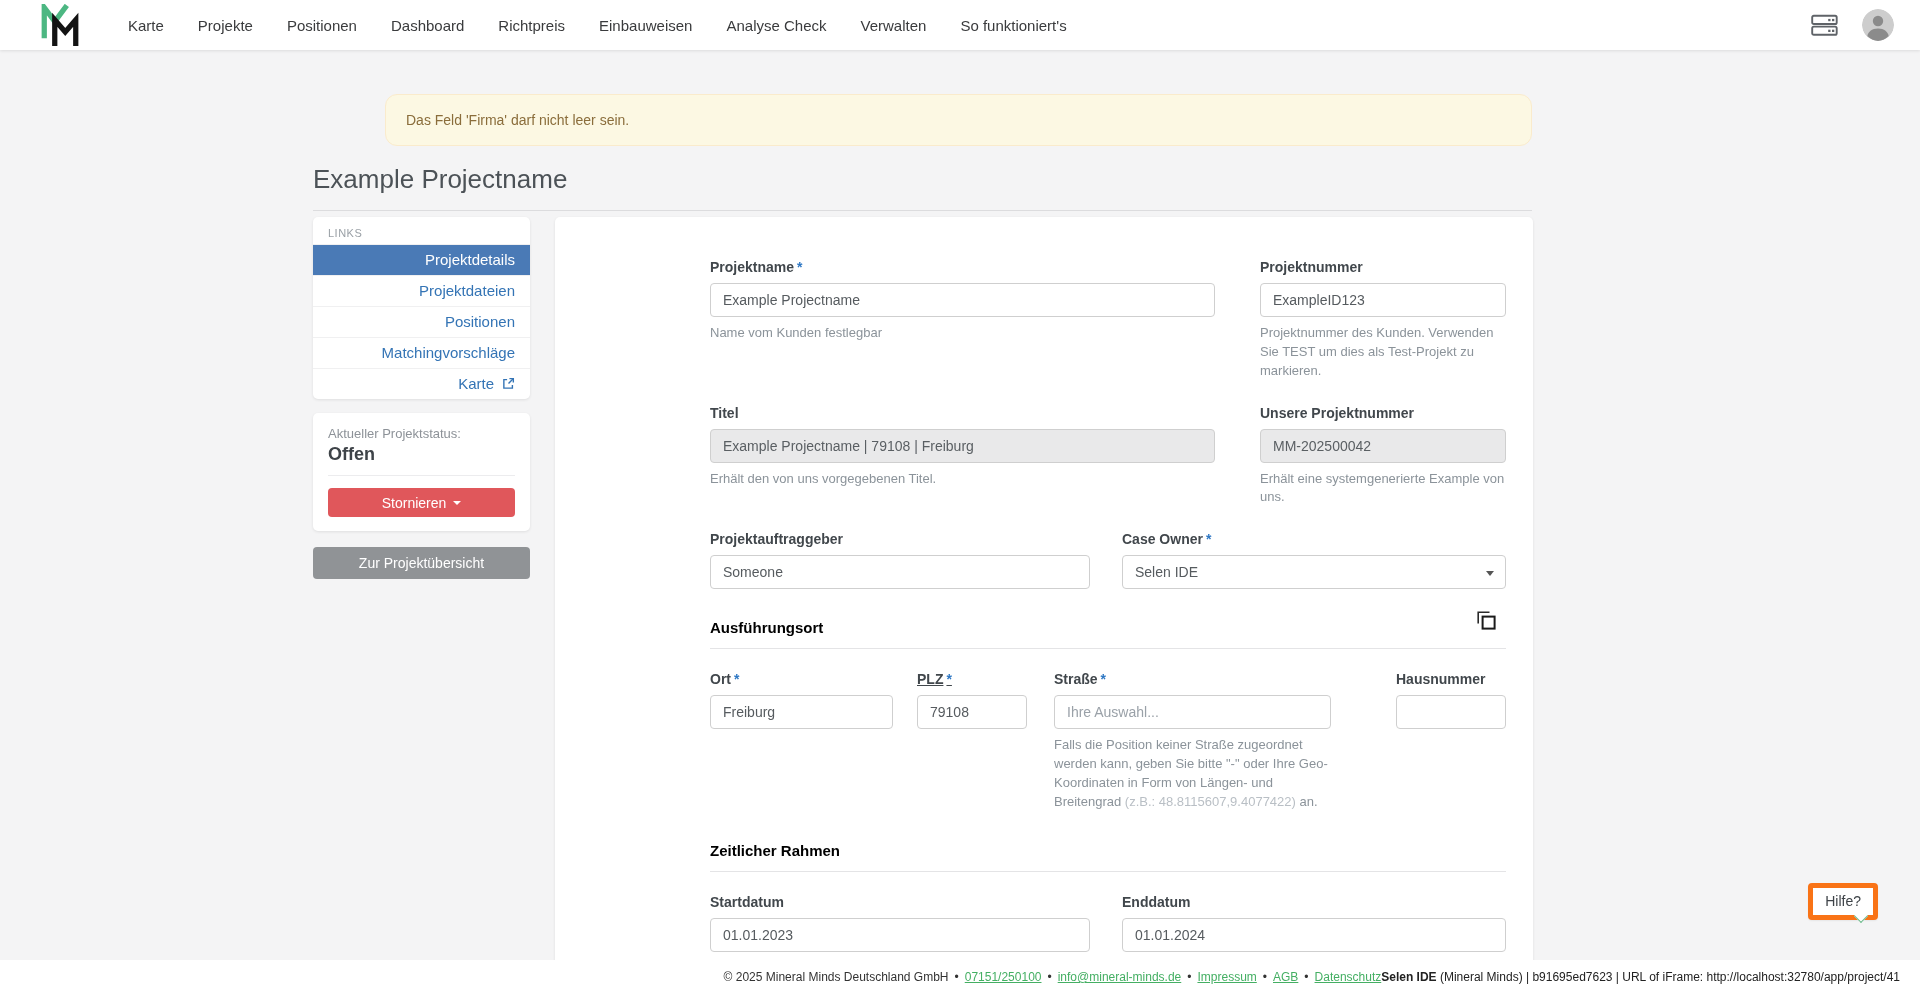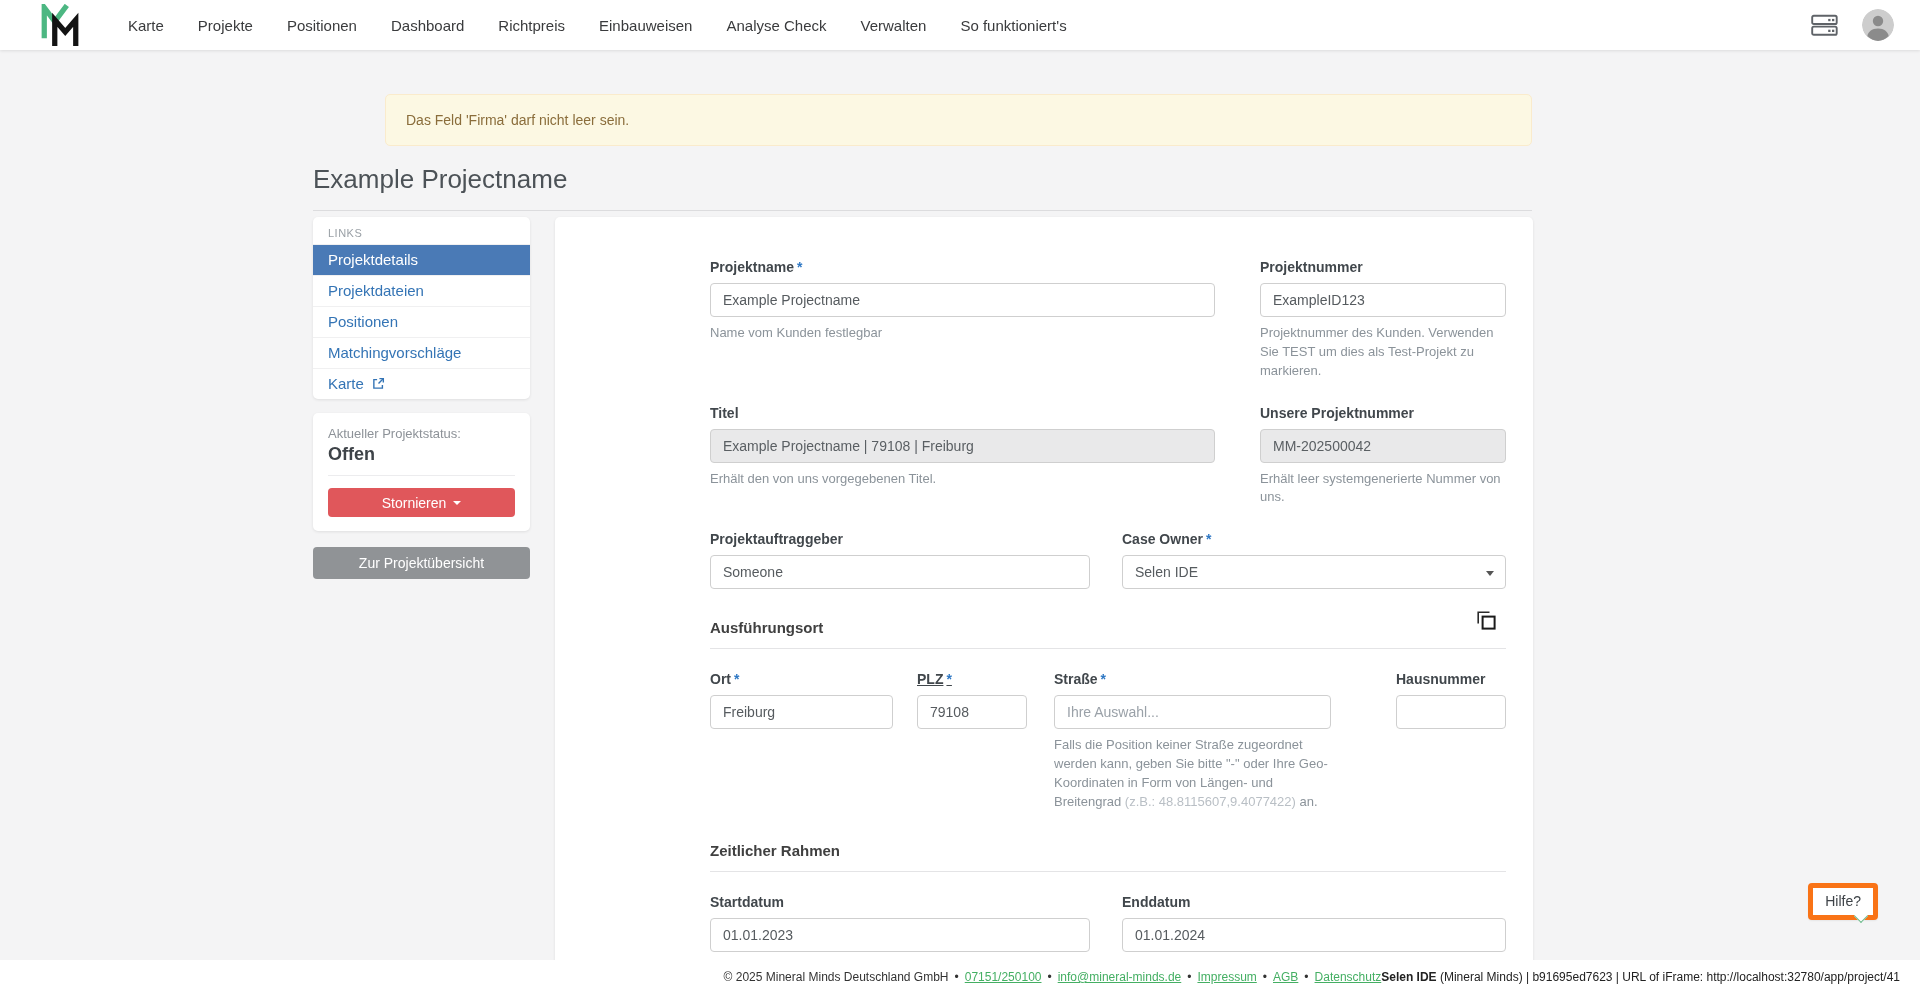--- a/index.html
+++ b/index.html
@@ -24,21 +24,21 @@
   .nav-item { font-size: 15px; font-weight: 500; color: #3a3b3d; cursor: pointer; white-space: nowrap; }
   .nav-right { margin-left: auto; display: flex; align-items: center; gap: 24px; }
   .icon-btn { cursor: pointer; display: flex; align-items: center; }
   .avatar { width: 32px; height: 32px; border-radius: 50%; overflow: hidden; cursor: pointer; }
 
   
   .container { margin-left: 313px; width: 1219px; }
 
   .alert-warning {
     margin: 44px 0 0 72px;
-    background: #fcf8e3; border: 1px solid #faebcc; border-radius: 5px;
+    background: #fcf8e3; border: 1px solid #faebcc; border-radius: 12px;
     color: #8a6d3b; font-size: 14px;
     padding: 17px 20px;
   }
 
   .page-title { margin-top: 18px; font-size: 26px; font-weight: 500; color: #4c5257; }
   .title-rule { border: 0; border-top: 1px solid #dcdcde; margin-top: 15px; }
 
   .layout { display: flex; gap: 25px; margin-top: 6px; align-items: flex-start; }
 
   
@@ -48,21 +48,21 @@
     box-shadow: 0 1px 3px rgba(0,0,0,0.09);
   }
   .links-header {
     font-size: 11px; letter-spacing: 0.5px; color: #9aa0a6;
     padding: 10px 15px 5px 15px; text-transform: uppercase;
   }
   .side-item {
     font-size: 15px; padding: 6px 15px 7px 15px;
     color: #3474b5; cursor: pointer;
     border-top: 1px solid #f0f0f1;
-    display: flex; align-items: center; gap: 6px;
+    display: flex; align-items: center; gap: 6px; justify-content: flex-end;
   }
   .side-item:first-of-type { border-top: 0; }
   .side-item.active { background: #4a7ab6; color: #ffffff; font-weight: 500; }
   .side-item:last-child { border-radius: 0 0 5px 5px; }
   .ext-icon { display: inline-flex; margin-left: 2px; }
 
   .status-card { margin-top: 14px; padding: 13px 15px 14px 15px; }
   .status-label { font-size: 13px; color: #8d9298; }
   .status-value { font-size: 18px; font-weight: 700; color: #3e4348; margin-top: 3px; }
   .status-rule { border: 0; border-top: 1px solid #ececee; margin: 10px 0 12px 0; }
@@ -111,21 +111,21 @@
   }
   .select-value { font-size: 14px; color: #565b5f; }
   .select-caret {
     position: absolute; right: 11px; top: 15px;
     width: 0; height: 0;
     border-left: 4px solid transparent; border-right: 4px solid transparent;
     border-top: 5px solid #555;
   }
 
   .section-head { display: flex; align-items: flex-start; justify-content: space-between; margin-top: 30px; }
-  .section-title { font-size: 15px; font-weight: 700; color: #404040; }
+  .section-title { font-size: 15px; font-weight: 700; color: #000000; }
   .copy-btn { cursor: pointer; margin-right: 10px; margin-top: -8px; }
   .section-rule { border: 0; border-top: 1px solid #e4e4e6; margin: 12px 0 22px 0; }
 
   .addr-row { display: flex; align-items: flex-start; }
   .f-ort { width: 183px; margin-right: 24px; }
   .f-plz { width: 110px; margin-right: 27px; text-decoration: underline; }
   .f-str { width: 277px; margin-right: 65px; }
   .f-nr  { width: 110px; }
 
   
@@ -262,21 +262,21 @@
 
       <div class="form-row">
         <div class="col-main">
           <label class="form-label">Titel</label>
           <input class="text-input" type="text" disabled="" value="Example Projectname | 79108 | Freiburg" style="">
           <div class="helper">Erhält den von uns vorgegebenen Titel.</div>
         </div>
         <div class="col-side">
           <label class="form-label">Unsere Projektnummer</label>
           <input class="text-input" type="text" disabled="" value="MM-202500042" style="">
-          <div class="helper">Erhält leer systemgenerierte Nummer von uns.</div>
+          <div class="helper">Erhält eine systemgenerierte Example von uns.</div>
         </div>
       </div>
 
       <div class="form-row halves">
         <div class="half-l">
           <label class="form-label">Projektauftraggeber</label>
           <input class="text-input" type="text" value="Someone" style="">
         </div>
         <div class="half-r">
           <label class="form-label">

